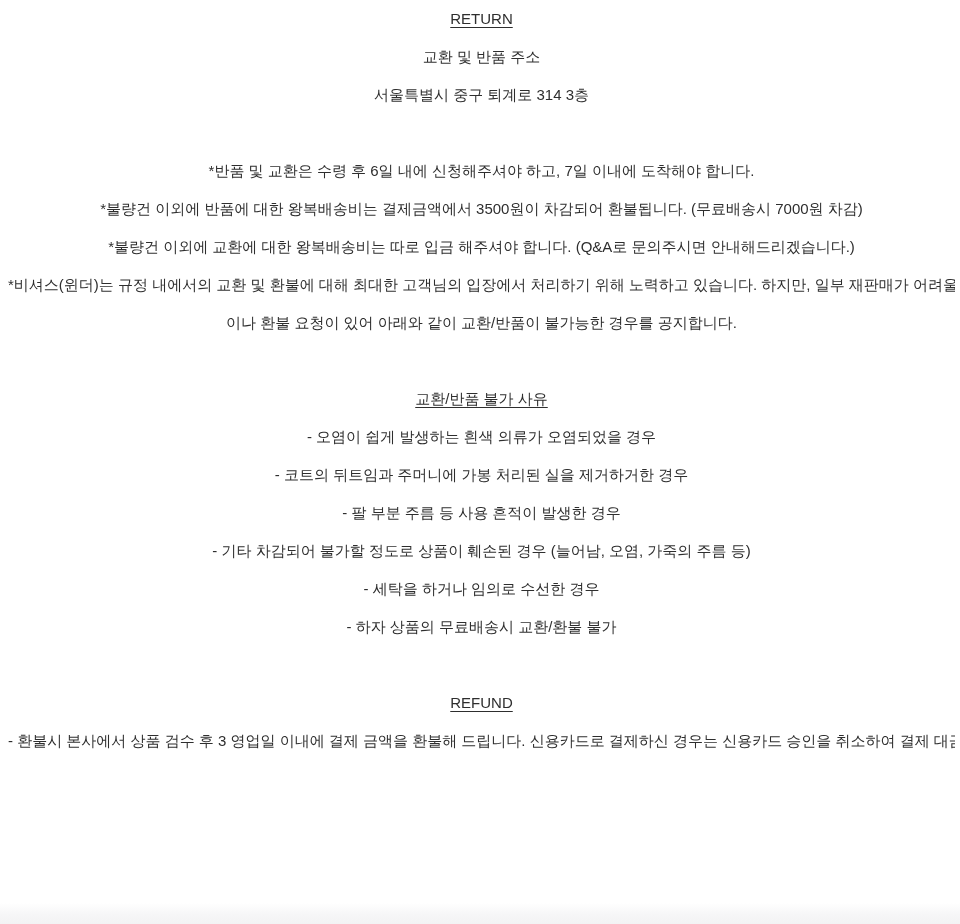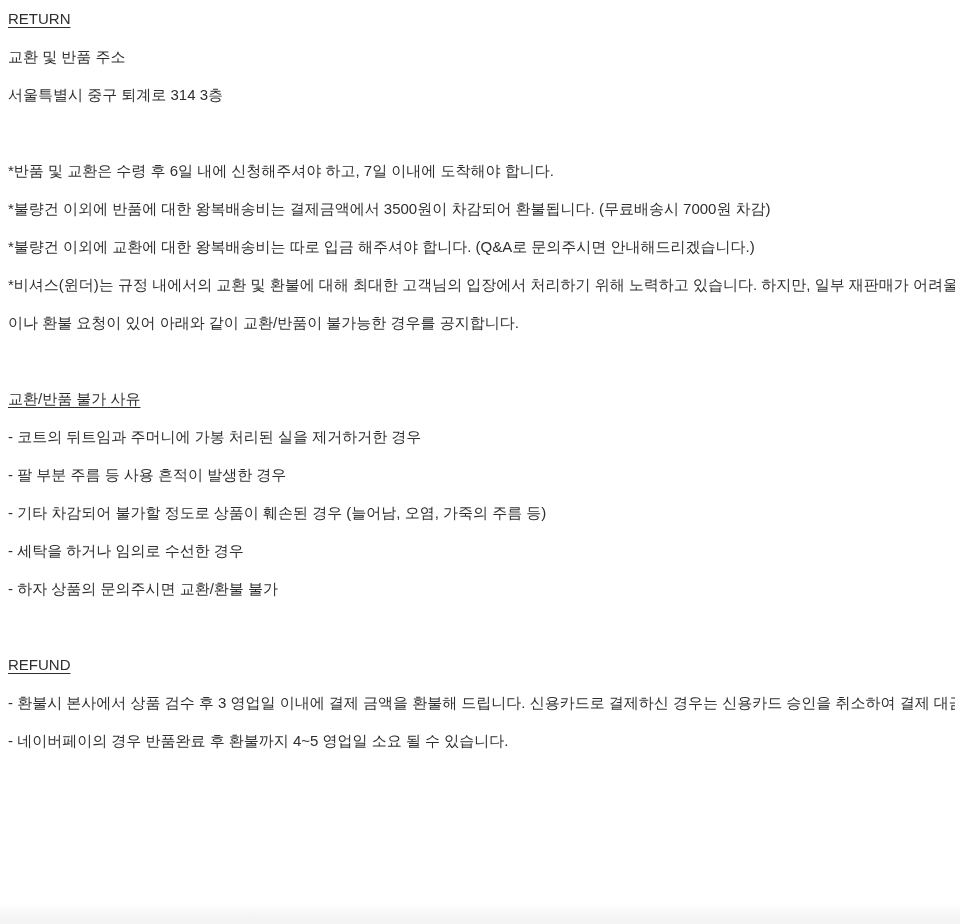--- a/index.html
+++ b/index.html
@@ -11,20 +11,21 @@
     height: 924px;
     background: #ffffff;
     font-family: "Liberation Sans", "DejaVu Sans", sans-serif;
     font-size: 15px;
     color: #2e2e2e;
     overflow: hidden;
     position: relative;
   }
   main.policy {
     padding: 0 5px 0 8px;
+    text-align: center;
   }
   p.policy-line,
   p.policy-heading,
   p.policy-spacer {
     margin: 0;
     height: 38px;
     line-height: 38px;
     white-space: nowrap;
     overflow: hidden;
   }
@@ -49,24 +50,24 @@
     <p class="policy-line">교환 및 반품 주소</p>
     <p class="policy-line">서울특별시 중구 퇴계로 314 3층</p>
     <p class="policy-spacer"></p>
     <p class="policy-line">*반품 및 교환은 수령 후 6일 내에 신청해주셔야 하고, 7일 이내에 도착해야 합니다.</p>
     <p class="policy-line">*불량건 이외에 반품에 대한 왕복배송비는 결제금액에서 3500원이 차감되어 환불됩니다. (무료배송시 7000원 차감)</p>
     <p class="policy-line">*불량건 이외에 교환에 대한 왕복배송비는 따로 입금 해주셔야 합니다. (Q&amp;A로 문의주시면 안내해드리겠습니다.)</p>
     <p class="policy-line">*비셔스(윈더)는 규정 내에서의 교환 및 환불에 대해 최대한 고객님의 입장에서 처리하기 위해 노력하고 있습니다. 하지만, 일부 재판매가 어려울 정도로 훼손된 제품의 교환</p>
     <p class="policy-line">이나 환불 요청이 있어 아래와 같이 교환/반품이 불가능한 경우를 공지합니다.</p>
     <p class="policy-spacer"></p>
     <p class="policy-heading">교환/반품 불가 사유</p>
+    <p class="policy-line">- 오염이 쉽게 발생하는 흰색 의류가 오염되었을 경우</p>
     <p class="policy-line">- 코트의 뒤트임과 주머니에 가봉 처리된 실을 제거하거한 경우</p>
     <p class="policy-line">- 팔 부분 주름 등 사용 흔적이 발생한 경우</p>
     <p class="policy-line">- 기타 차감되어 불가할 정도로 상품이 훼손된 경우 (늘어남, 오염, 가죽의 주름 등)</p>
     <p class="policy-line">- 세탁을 하거나 임의로 수선한 경우</p>
-    <p class="policy-line">- 하자 상품의 문의주시면 교환/환불 불가</p>
+    <p class="policy-line">- 하자 상품의 무료배송시 교환/환불 불가</p>
     <p class="policy-spacer"></p>
     <p class="policy-heading">REFUND</p>
     <p class="policy-line">- 환불시 본사에서 상품 검수 후 3 영업일 이내에 결제 금액을 환불해 드립니다. 신용카드로 결제하신 경우는 신용카드 승인을 취소하여 결제 대금이 청구되지 않게 합니다.</p>
-    <p class="policy-line">- 네이버페이의 경우 반품완료 후 환불까지 4~5 영업일 소요 될 수 있습니다.</p>
   </main>
 
 <div class="footer-strip"></div>
 
 </body></html>

